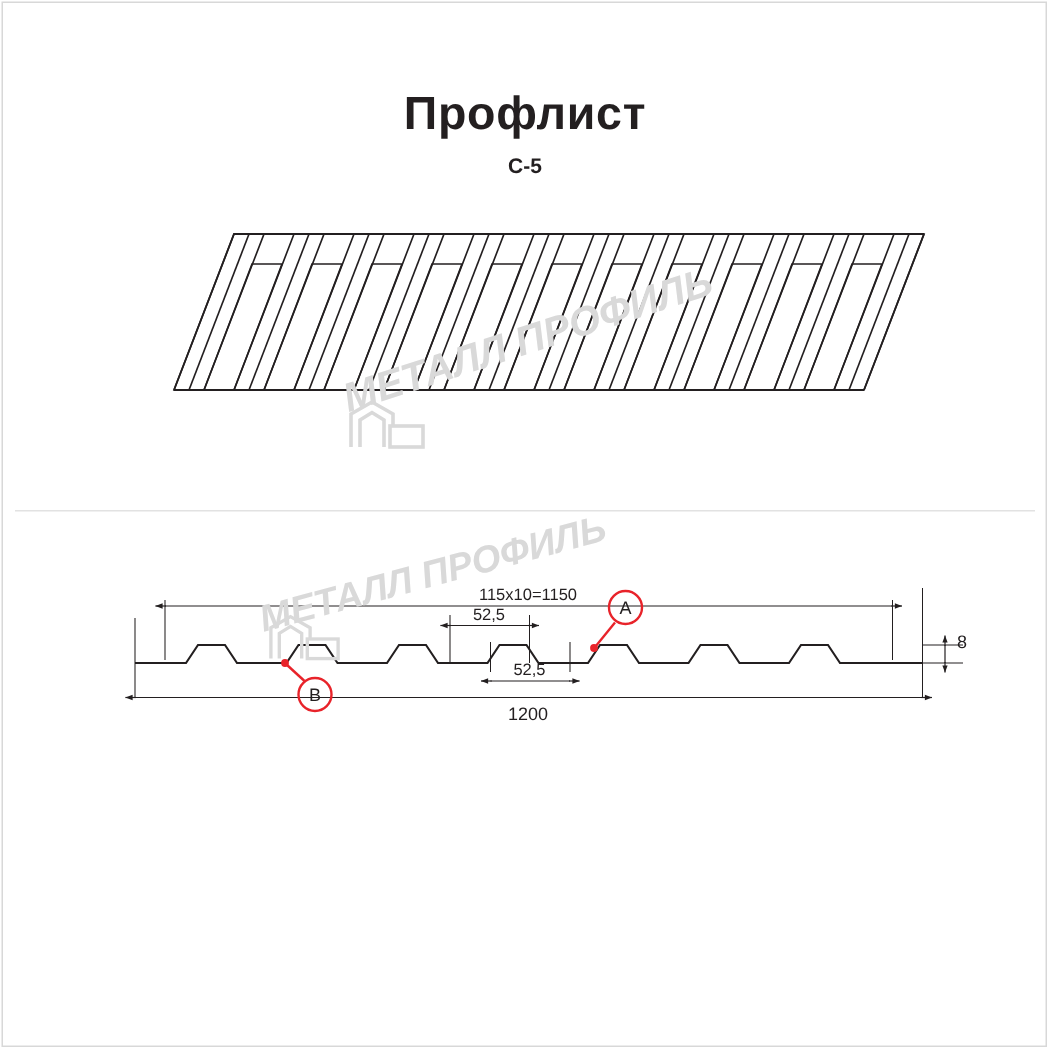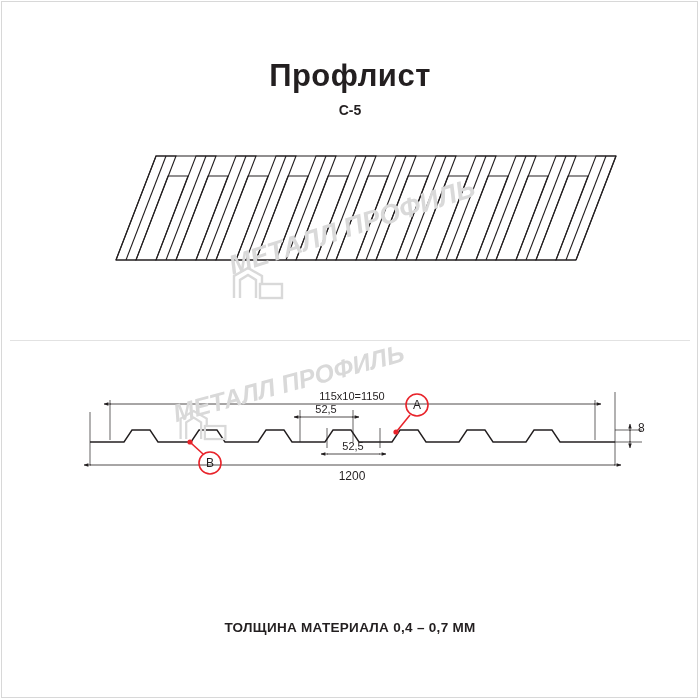--- a/index.html
+++ b/index.html
@@ -260,15 +260,14 @@
     <svg width="56" height="42" viewBox="0 0 60 44">
       <g fill="none" stroke="#d9d9d9" stroke-width="2.4">
         <path d="M6,36 L6,14 L20,6 L34,14 L34,22"></path>
         <path d="M12,36 L12,18 L20,13 L28,18 L28,36"></path>
         <rect x="32" y="22" width="22" height="14"></rect>
       </g>
     </svg>
   </div>
   <div class="wm wm2">МЕТАЛЛ ПРОФИЛЬ</div>
 
-  <div class="footer-note">ТОЛЩИНА МАТЕРИАЛА 0,4 – 0,7 ММ</div>
 
 </div>
 
 </body></html>

